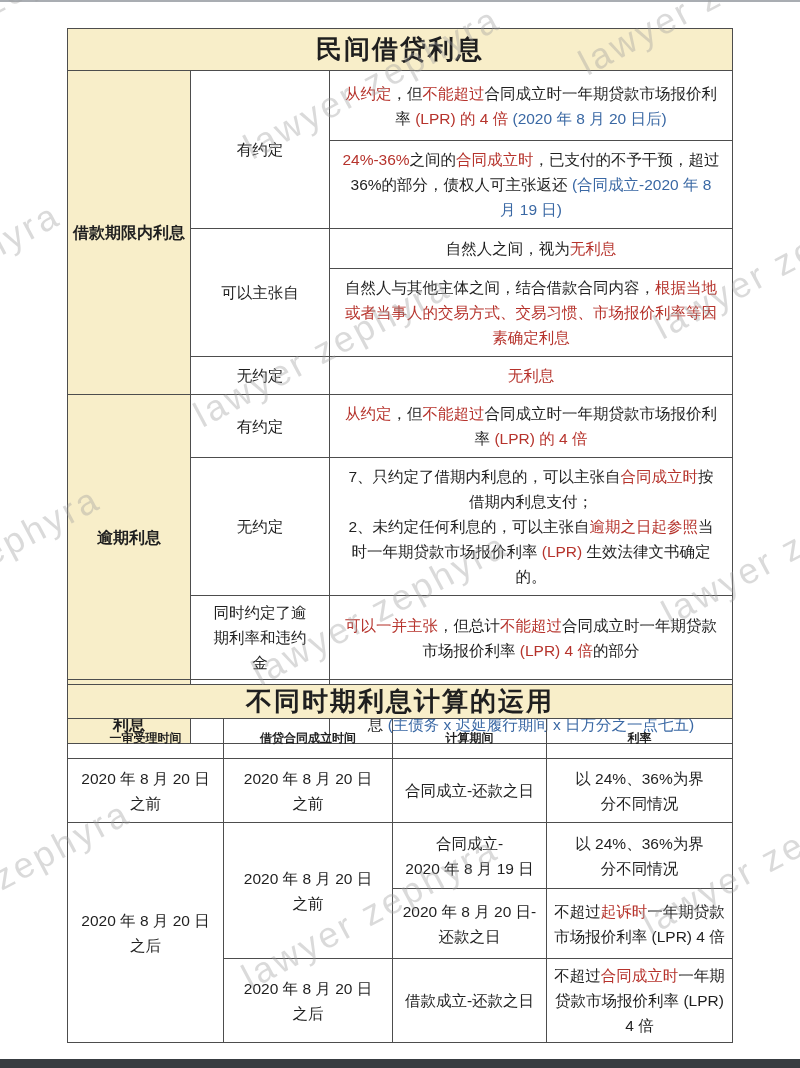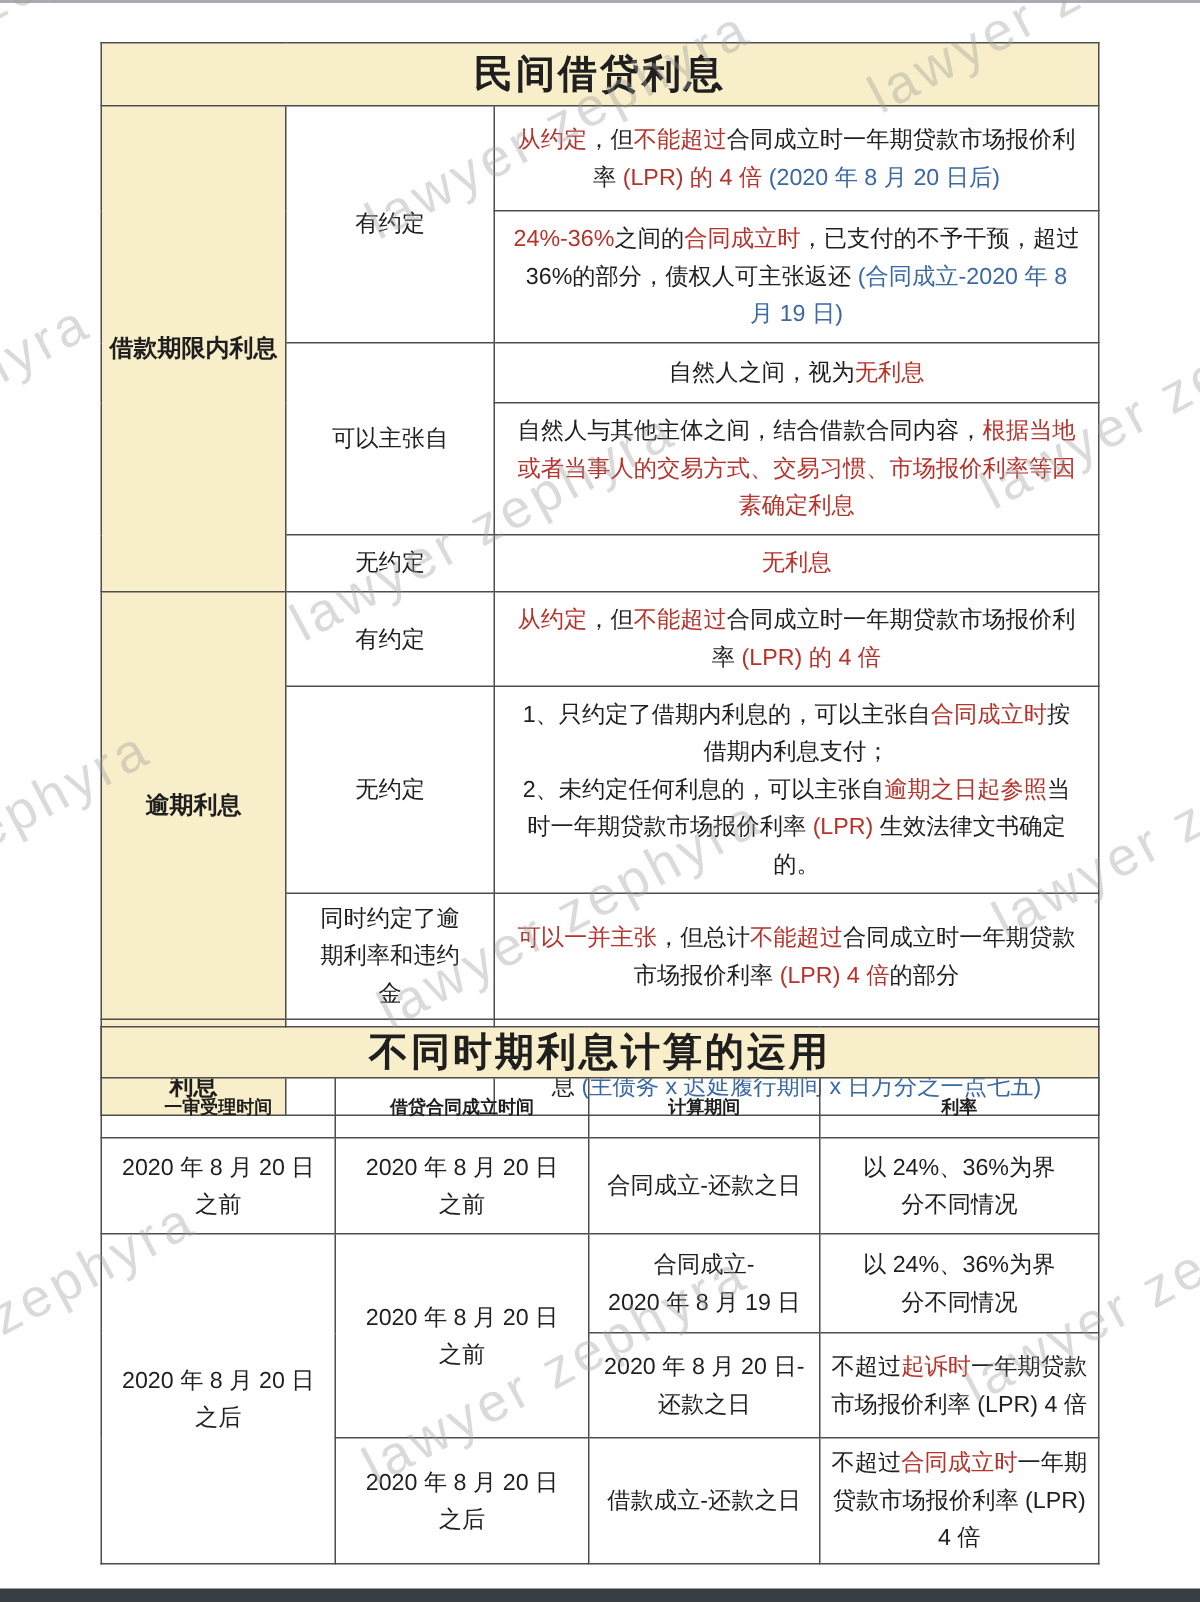--- a/index.html
+++ b/index.html
@@ -115,21 +115,21 @@
       <td class="c2">无约定</td>
       <td class="c3"><span class="r">无利息</span></td>
     </tr>
     <tr class="h58">
       <td rowspan="3" class="c1 bg">逾期利息</td>
       <td class="c2">有约定</td>
       <td class="c3"><span class="r">从约定</span><span>，但</span><span class="r">不能超过</span><span>合同成立时一年期贷款市场报价利率</span><span class="r"> (LPR) 的 4 倍</span></td>
     </tr>
     <tr class="h110">
       <td class="c2">无约定</td>
-      <td class="c3"><span>1、只约定了借期内利息的，可以主张自</span><span class="r">合同成立时</span><span>按借期内利息支付；</span><br><span>2、未约定任何利息的，可以主张自</span><span class="r">逾期之日起参照</span><span>当时一年期贷款市场报价利率 </span><span class="r">(LPR)</span><span> 生效法律文书确定的。</span></td>
+      <td class="c3"><span>7、只约定了借期内利息的，可以主张自</span><span class="r">合同成立时</span><span>按借期内利息支付；</span><br><span>2、未约定任何利息的，可以主张自</span><span class="r">逾期之日起参照</span><span>当时一年期贷款市场报价利率 </span><span class="r">(LPR)</span><span> 生效法律文书确定的。</span></td>
     </tr>
     <tr class="h62">
       <td class="c2">同时约定了逾期利率和违约金</td>
       <td class="c3"><span class="r">可以一并主张</span><span>，但总计</span><span class="r">不能超过</span><span>合同成立时一年期贷款市场报价利率</span><span class="r"> (LPR) 4 倍</span><span>的部分</span></td>
     </tr>
     <tr class="h64">
       <td class="c1 bg"><span>迟延履行期间</span><br><span>利息</span></td>
       <td class="c2"></td>
       <td class="c3"><span>一般债务利息 (生效法律文书确定的) +加倍部分债务利息 </span><span class="b">(主债务 x 迟延履行期间 x 日万分之一点七五)</span></td>
     </tr>

